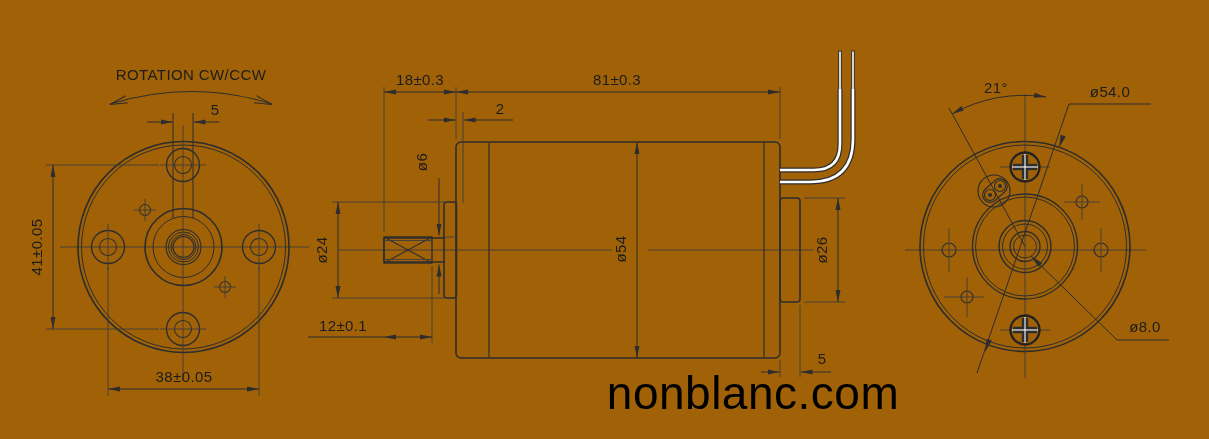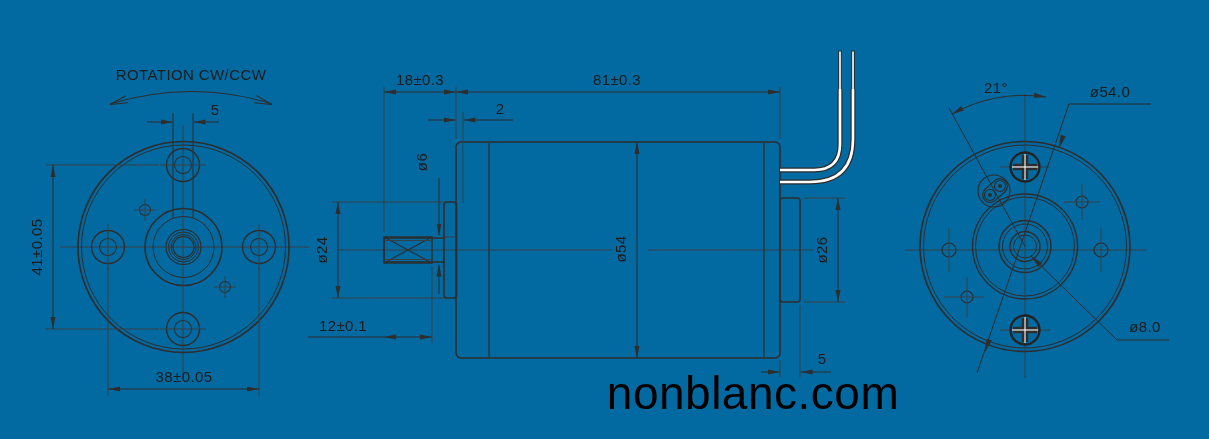--- a/index.html
+++ b/index.html
@@ -1,16 +1,16 @@
 <!DOCTYPE html>
 <html><head>
 <meta charset="utf-8">
 <style>
   html,body{margin:0;padding:0;background:#ffffff;}
-  .page{position:relative;width:1209px;height:439px;background:#0369a1;overflow:hidden;
+  .page{position:relative;width:1209px;height:439px;background:#a16207;overflow:hidden;
         font-family:"Liberation Sans",sans-serif;}
   svg{display:block}
   .s16{stroke:#2d2d2d;stroke-width:1.6;fill:none;stroke-linecap:round;}
   .s14{stroke:#2d2d2d;stroke-width:1.4;fill:none;}
   .s12{stroke:#2d2d2d;stroke-width:1.2;fill:none;}
   .s11{stroke:#2d2d2d;stroke-width:1.05;fill:none;}
   .s10{stroke:#2d2d2d;stroke-width:1;fill:none;}
   .s09{stroke:#3c3c3c;stroke-width:0.9;fill:none;}
   .s22{stroke:#222222;stroke-width:2.3;fill:none;}
   .fil{fill:#2d2d2d;stroke:none;}

